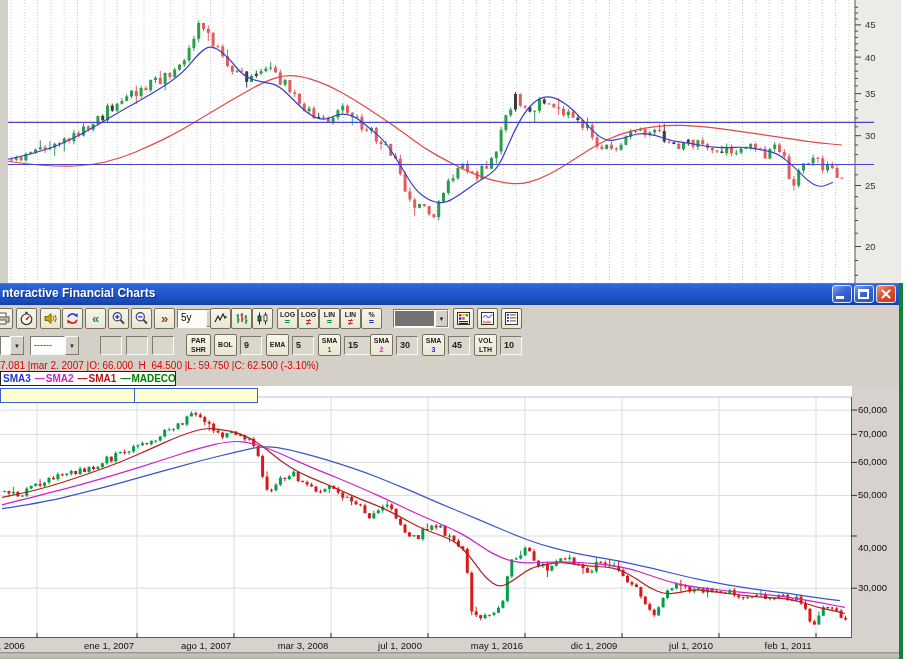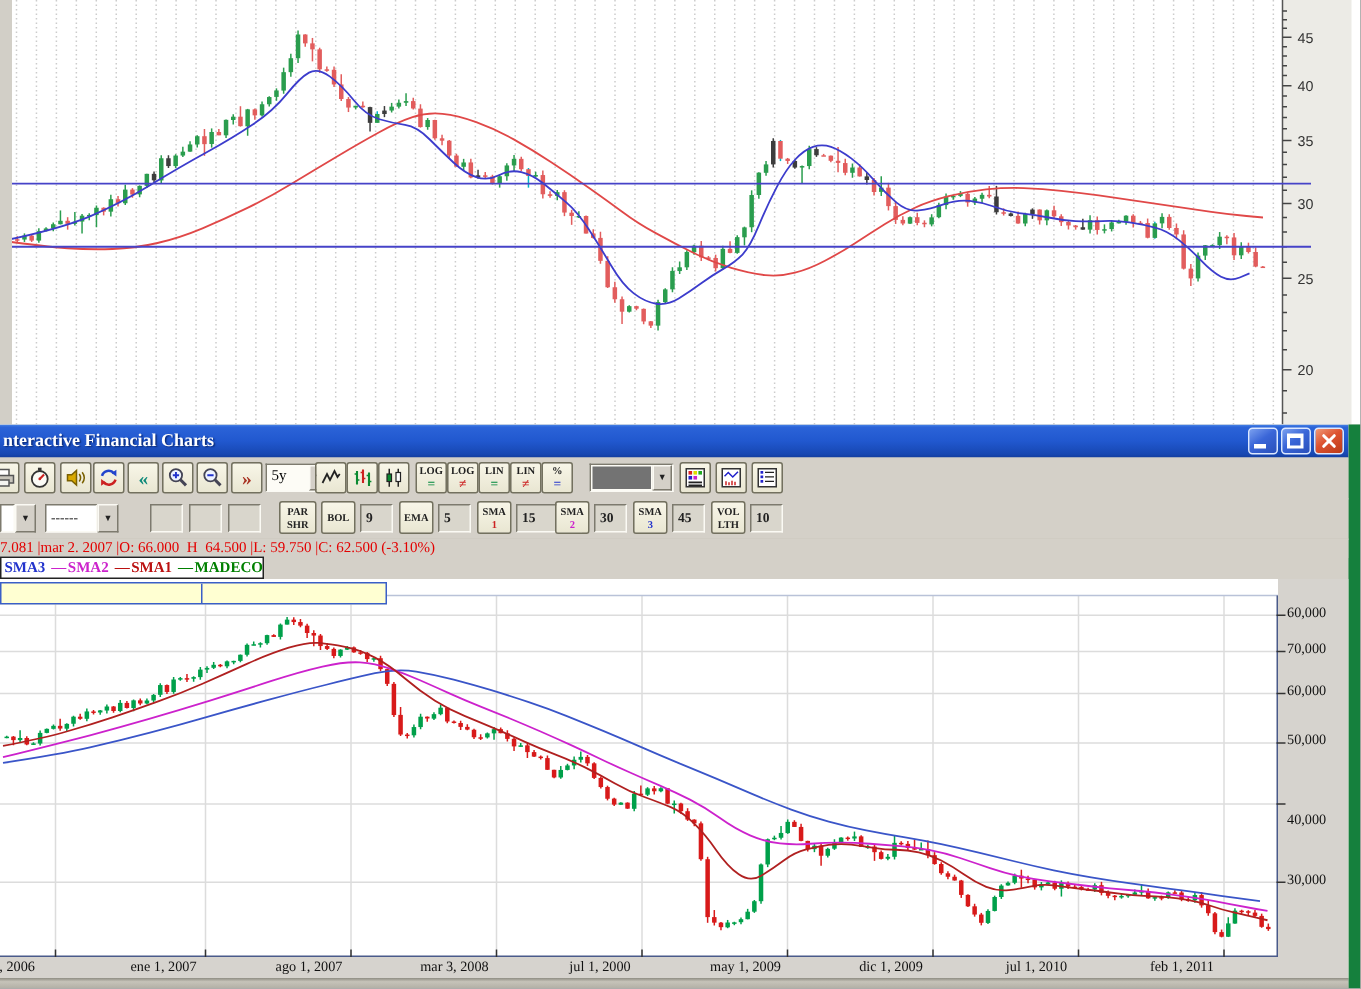--- a/index.html
+++ b/index.html
@@ -5,21 +5,21 @@
   html,body{margin:0;padding:0;background:#777;}
   #screen{position:relative;width:907px;height:659px;background:#ffffff;overflow:hidden;
     font-family:"Liberation Sans",sans-serif;}
   .pre{white-space:pre;}
   
   #top-chart{position:absolute;left:0;top:0;width:907px;height:283px;background:#fff;}
   #top-left-strip{position:absolute;left:0;top:0;width:8px;height:283px;background:#d2cfc7;}
   #top-svg{position:absolute;left:0;top:0;}
   
   #app-window{position:absolute;left:0;top:283px;width:899px;height:376px;background:#d4d0c8;
-    border-right:8px solid #15803d;overflow:hidden;font-family:Liberation Serif, serif;}
+    border-right:4px solid #15803d;overflow:hidden;}
   #titlebar{position:absolute;top:0;left:0;right:0;height:22px;
     background:linear-gradient(180deg,#4a86e8 0%,#2b63d8 8%,#2158cf 50%,#1747b2 90%,#123d9e 100%);}
   #window-title{position:absolute;left:2px;top:3px;color:#fff;font-size:12px;font-weight:bold;
     text-shadow:1px 1px 1px #0a2a77;}
   .win-controls{position:absolute;right:3px;top:2px;display:flex;gap:2px;}
   .wbtn{width:20px;height:18px;border-radius:3px;border:1px solid #dce8ff;position:relative;box-sizing:border-box;}
   .btn-min,.btn-max{background:linear-gradient(145deg,#7ba0ef,#3a66d8 45%,#2a50bb);}
   .btn-close{background:linear-gradient(145deg,#f09a78,#dd5230 45%,#bb3a18);}
   .btn-min::after{content:"";position:absolute;left:3px;bottom:3px;width:8px;height:3px;background:#fff;}
   .btn-max::after{content:"";position:absolute;left:3px;top:3px;width:11px;height:10px;border:2px solid #fff;
@@ -1180,21 +1180,21 @@
           <span class="y-label" style="top: 103px;">50,000</span>
           <span class="y-label" style="top: 144px; margin-top: 12px;">40,000</span>
           <span class="y-label" style="top: 196px;">30,000</span>
         </div>
       <div id="bx-labels">
           <span class="x-label" style="left: -36px;">1, 2006</span>
           <span class="x-label" style="left: 64px;">ene 1, 2007</span>
           <span class="x-label" style="left: 161px;">ago 1, 2007</span>
           <span class="x-label" style="left: 258px;">mar 3, 2008</span>
           <span class="x-label" style="left: 355px;">jul 1, 2000</span>
-          <span class="x-label" style="left: 452px;">may 1, 2009</span>
+          <span class="x-label" style="left: 452px;">may 1, 2016</span>
           <span class="x-label" style="left: 549px;">dic 1, 2009</span>
           <span class="x-label" style="left: 646px;">jul 1, 2010</span>
           <span class="x-label" style="left: 743px;">feb 1, 2011</span>
         </div>
     </div>
 
     <div id="bottom-band"></div>
   </div>
 </div>
 

